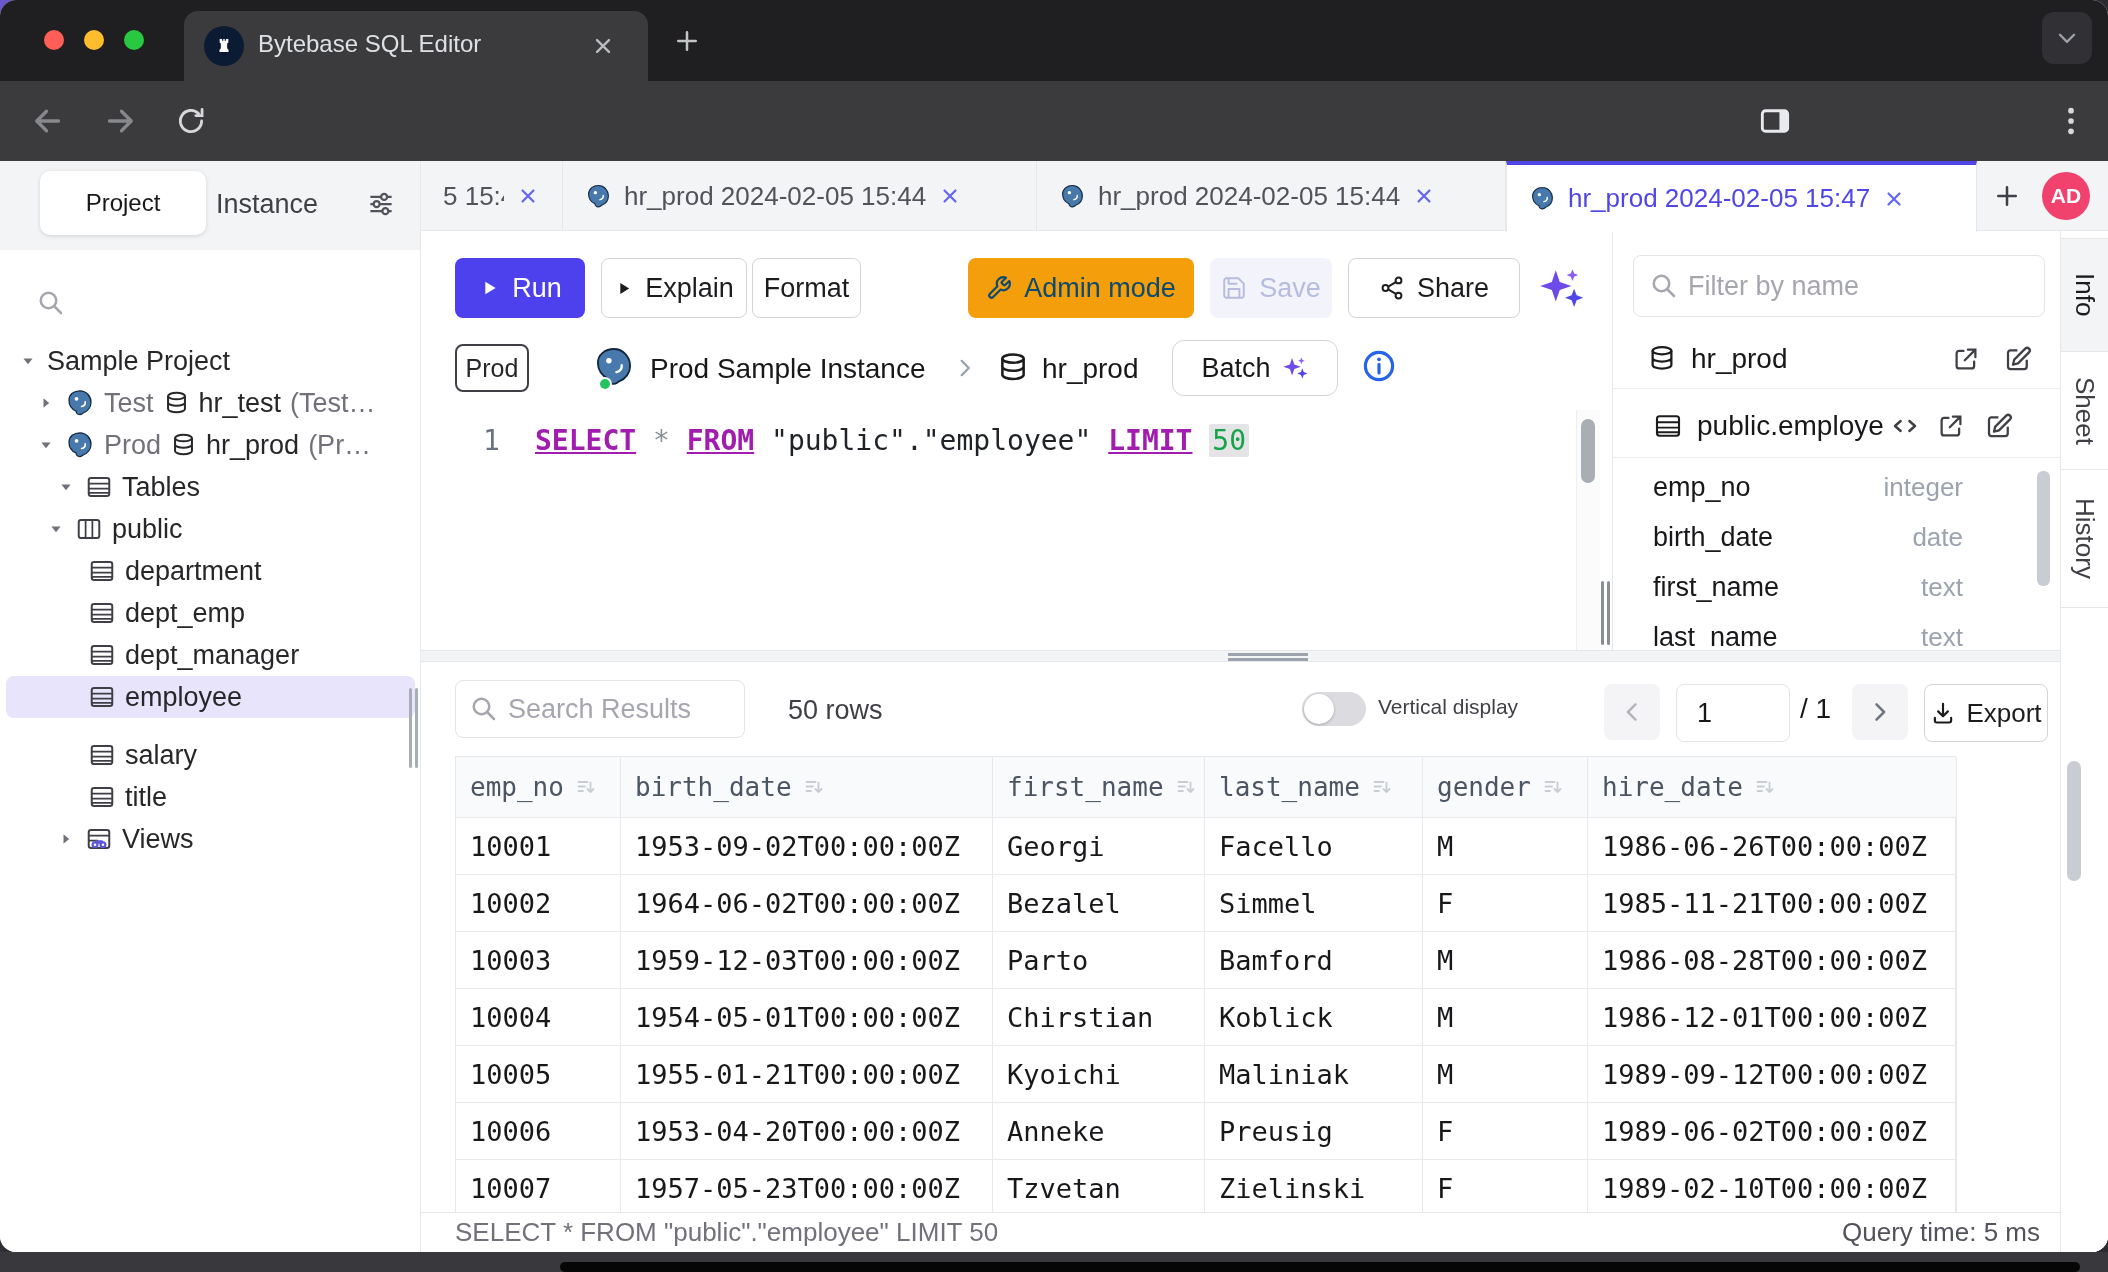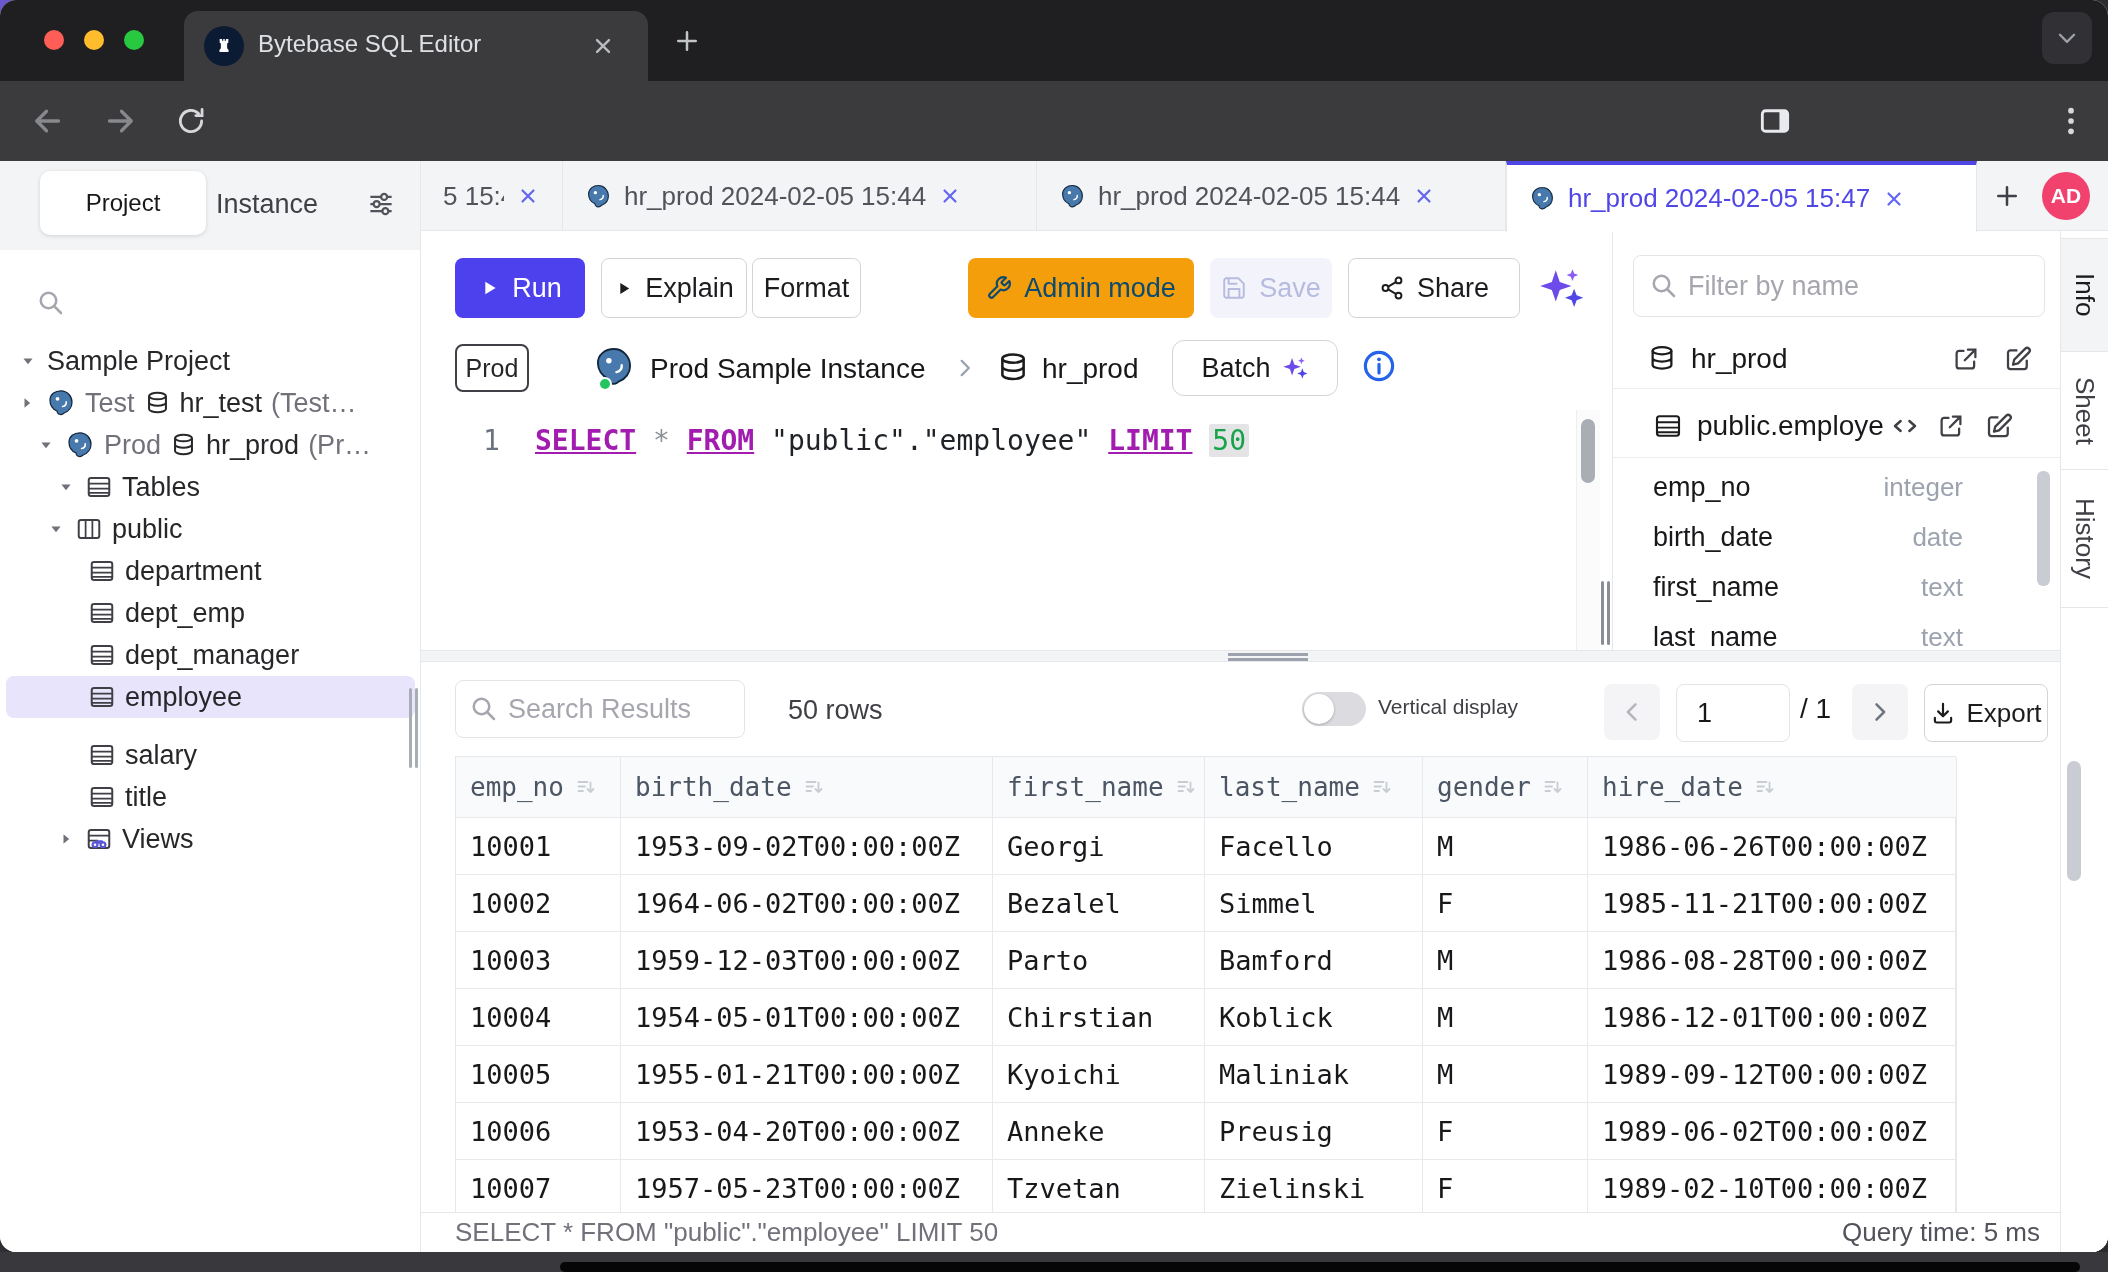--- a/index.html
+++ b/index.html
@@ -284,21 +284,21 @@
           <use href="#i-search"></use>
         </svg>
 
       <div class="r tree">
         <div class="trow" style="padding-left:18px">
           <svg class="ic" style="color:#71717a" width="20" height="20">
               <use href="#i-caret-d"></use>
             </svg>
           <span>Sample Project</span>
         </div>
-        <div class="trow" style="padding-left:17px">
+        <div class="trow" style="padding-left:36px">
           <svg class="ic" style="color:#71717a" width="20" height="20">
               <use href="#i-caret-r"></use>
             </svg>
           <svg class="ic" width="30" height="30">
               <use href="#i-pg"></use>
             </svg>
           <span class="dim">Test</span>
           <svg class="ic" style="color:#27272a" width="27" height="27">
               <use href="#i-db"></use>
             </svg>

